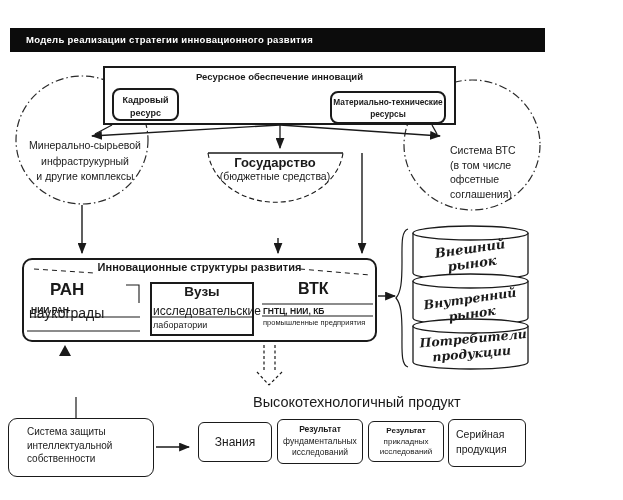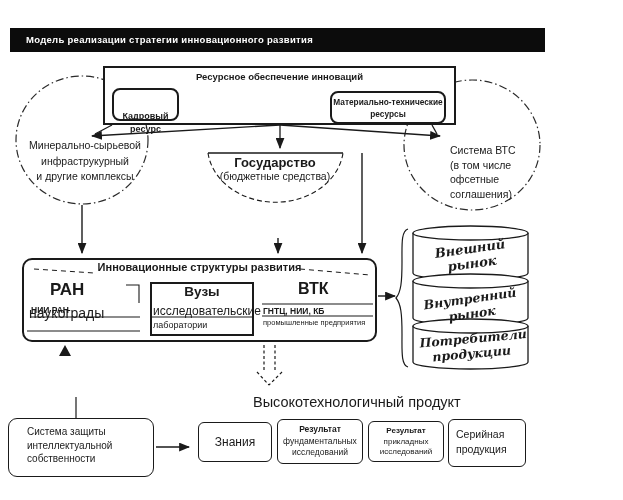--- a/index.html
+++ b/index.html
@@ -99,21 +99,21 @@
       <line x1="76" y1="397" x2="76" y2="418"></line>
       <line x1="156" y1="447" x2="189" y2="447" stroke-width="1.4" marker-end="url(#ah)"></line>
     </g>
   </svg>
 
   <div class="bar">Модель реализации стратегии инновационного развития</div>
 
   <div class="box res-outer">
     <div class="res-title">Ресурсное обеспечение инноваций</div>
   </div>
-  <div class="res-item" style="left:112px;top:88px;width:67px;height:33px;font-size:9px;line-height:13px;padding-top:20px;">
+  <div class="res-item" style="left:112px;top:88px;width:67px;height:33px;font-size:9px;line-height:13px;padding-top:4px;">
     <div>Кадровый</div>
     <div>ресурс</div>
   </div>
   <div class="res-item" style="left:330px;top:91px;width:116px;height:33px;font-size:8.3px;line-height:12px;padding-top:3px;">
     <div>Материально-технические</div>
     <div>ресурсы</div>
   </div>
 
   <div class="txt c" style="left:14px;top:138px;width:142px;font-size:10.5px;line-height:15.5px;">
     <div>Минерально-сырьевой</div>

